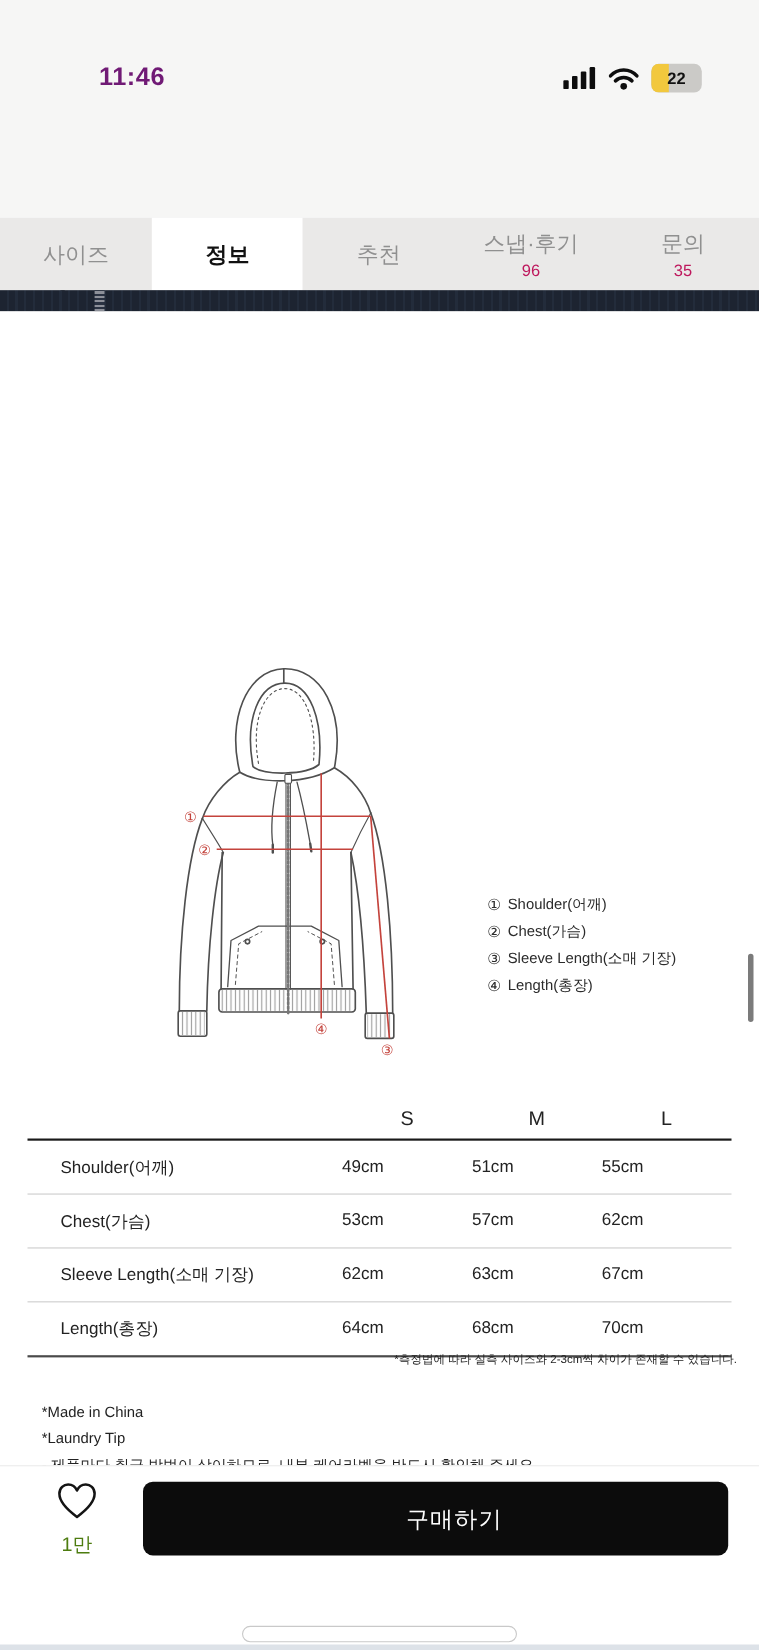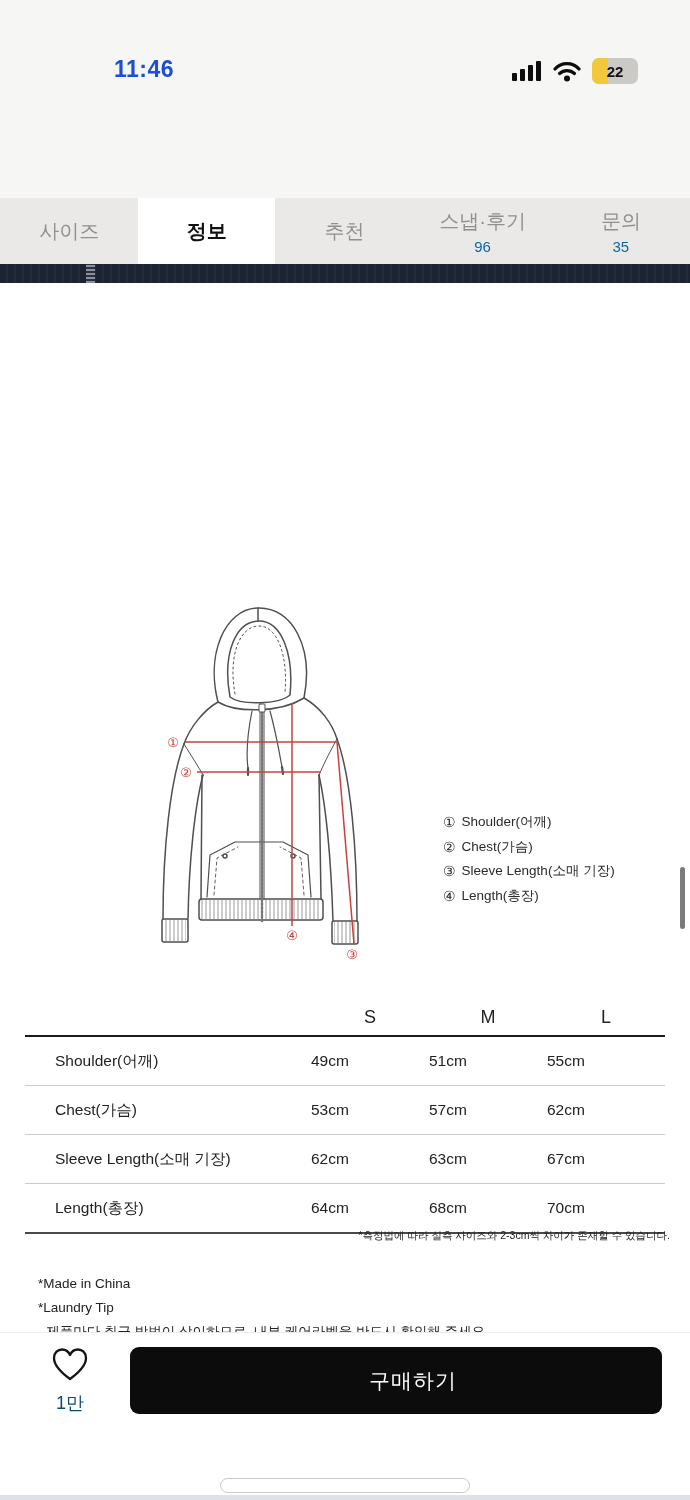--- a/index.html
+++ b/index.html
@@ -1,39 +1,39 @@
 <!DOCTYPE html>
 <html><head>
 <meta charset="utf-8">
 <style>
   html,body{margin:0;padding:0;background:#fff;}
   .phone{position:relative;width:690px;height:1500px;overflow:hidden;background:#fff;
          font-family:"Liberation Sans",sans-serif;color:#222;}
 
   
   .statusbar{position:absolute;left:0;top:0;width:690px;height:90px;background:#f6f6f5;}
-  .time{position:absolute;left:90px;top:56px;font-size:23px;font-weight:bold;color:#1d4ed8;letter-spacing:.5px;margin-left:24px;}
+  .time{position:absolute;left:90px;top:56px;font-size:23px;font-weight:bold;color:#701a75;letter-spacing:.5px;}
   .sb-icons{position:absolute;right:52px;top:58px;display:flex;align-items:center;gap:11px;text-align:center;}
   .battery{position:relative;width:46px;height:26px;border-radius:7px;background:#cbcac7;overflow:hidden;}
   .battery .fill{position:absolute;left:0;top:0;bottom:0;width:34%;background:#f2c83d;}
   .battery .pct{position:absolute;left:0;top:0;width:100%;height:100%;display:flex;align-items:center;justify-content:center;
                 font-size:15px;font-weight:bold;color:#111;}
 
   
   .navbar{position:absolute;left:0;top:90px;width:690px;height:108px;background:#f6f6f5;}
   .backbtn{position:absolute;left:36px;top:132px;width:34px;height:52px;}
   .nav-right{position:absolute;right:30px;top:128px;display:flex;align-items:center;gap:26px;}
   .cartwrap{position:relative;}
   .badge{position:absolute;right:-14px;top:-12px;min-width:30px;height:30px;border-radius:15px;background:#2f6bf5;
          color:#fff;font-size:14px;font-weight:bold;display:flex;align-items:center;justify-content:center;padding:0 4px;box-sizing:border-box;}
 
   
   .tabbar{position:absolute;left:0;top:198px;width:690px;height:66px;display:flex;background:#eae9e8;}
   .tab{display:flex;flex-direction:column;align-items:center;justify-content:center;color:#909090;font-size:20px;flex:1;}
-  .tab .count{font-size:15px;color:#0369a1;margin-top:3px;}
+  .tab .count{font-size:15px;color:#be185d;margin-top:3px;}
   .tab.active{background:#fff;color:#111;font-weight:bold;flex:0 0 137px;}
 
   
   .sliver{position:absolute;left:0;top:264px;width:690px;height:19px;background:#1d2431;
           background-image:repeating-linear-gradient(90deg,#1d2431 0 6px,#232c3b 6px 8px);}
   .sliver .zip{position:absolute;left:86px;top:0;width:9px;height:19px;
           background:repeating-linear-gradient(0deg,#8d9099 0 2px,#2a3242 2px 4px);}
 
   
   .content{position:absolute;left:0;top:283px;width:690px;height:1049px;background:#fff;}
@@ -54,21 +54,21 @@
   .st-val{text-align:left;}
   .st-note{position:absolute;right:20px;top:946px;font-size:10.5px;color:#222;}
 
   
   .info-block{position:absolute;left:38px;top:989px;width:630px;font-size:13.5px;color:#222;}
   .info-block div{height:24px;line-height:24px;white-space:nowrap;}
 
   
   .bottombar{position:absolute;left:0;top:1332px;width:690px;height:168px;background:#fff;border-top:1px solid #ececec;}
   .likebox{position:absolute;left:42px;top:14px;width:56px;text-align:center;}
-  .likecount{font-size:18px;color:#0c4a6e;margin-top:4px;}
+  .likecount{font-size:18px;color:#4d7c0f;margin-top:4px;}
   .buybtn{position:absolute;left:130px;top:14px;width:532px;height:67px;background:#0c0c0c;border:none;border-radius:9px;
           color:#fff;font-size:21px;font-family:"Liberation Sans",sans-serif;letter-spacing:1px;padding-left:40px;}
   .home-indicator{position:absolute;left:220px;top:145px;width:250px;height:15px;border-radius:9px;background:#fff;border:1.5px solid #c9c9c9;box-sizing:border-box;}
   .bstrip{position:absolute;left:0;bottom:0;width:690px;height:6px;background:#dde2e8;}
 </style>
 </head>
 <body>
 
 <div class="phone">
 

